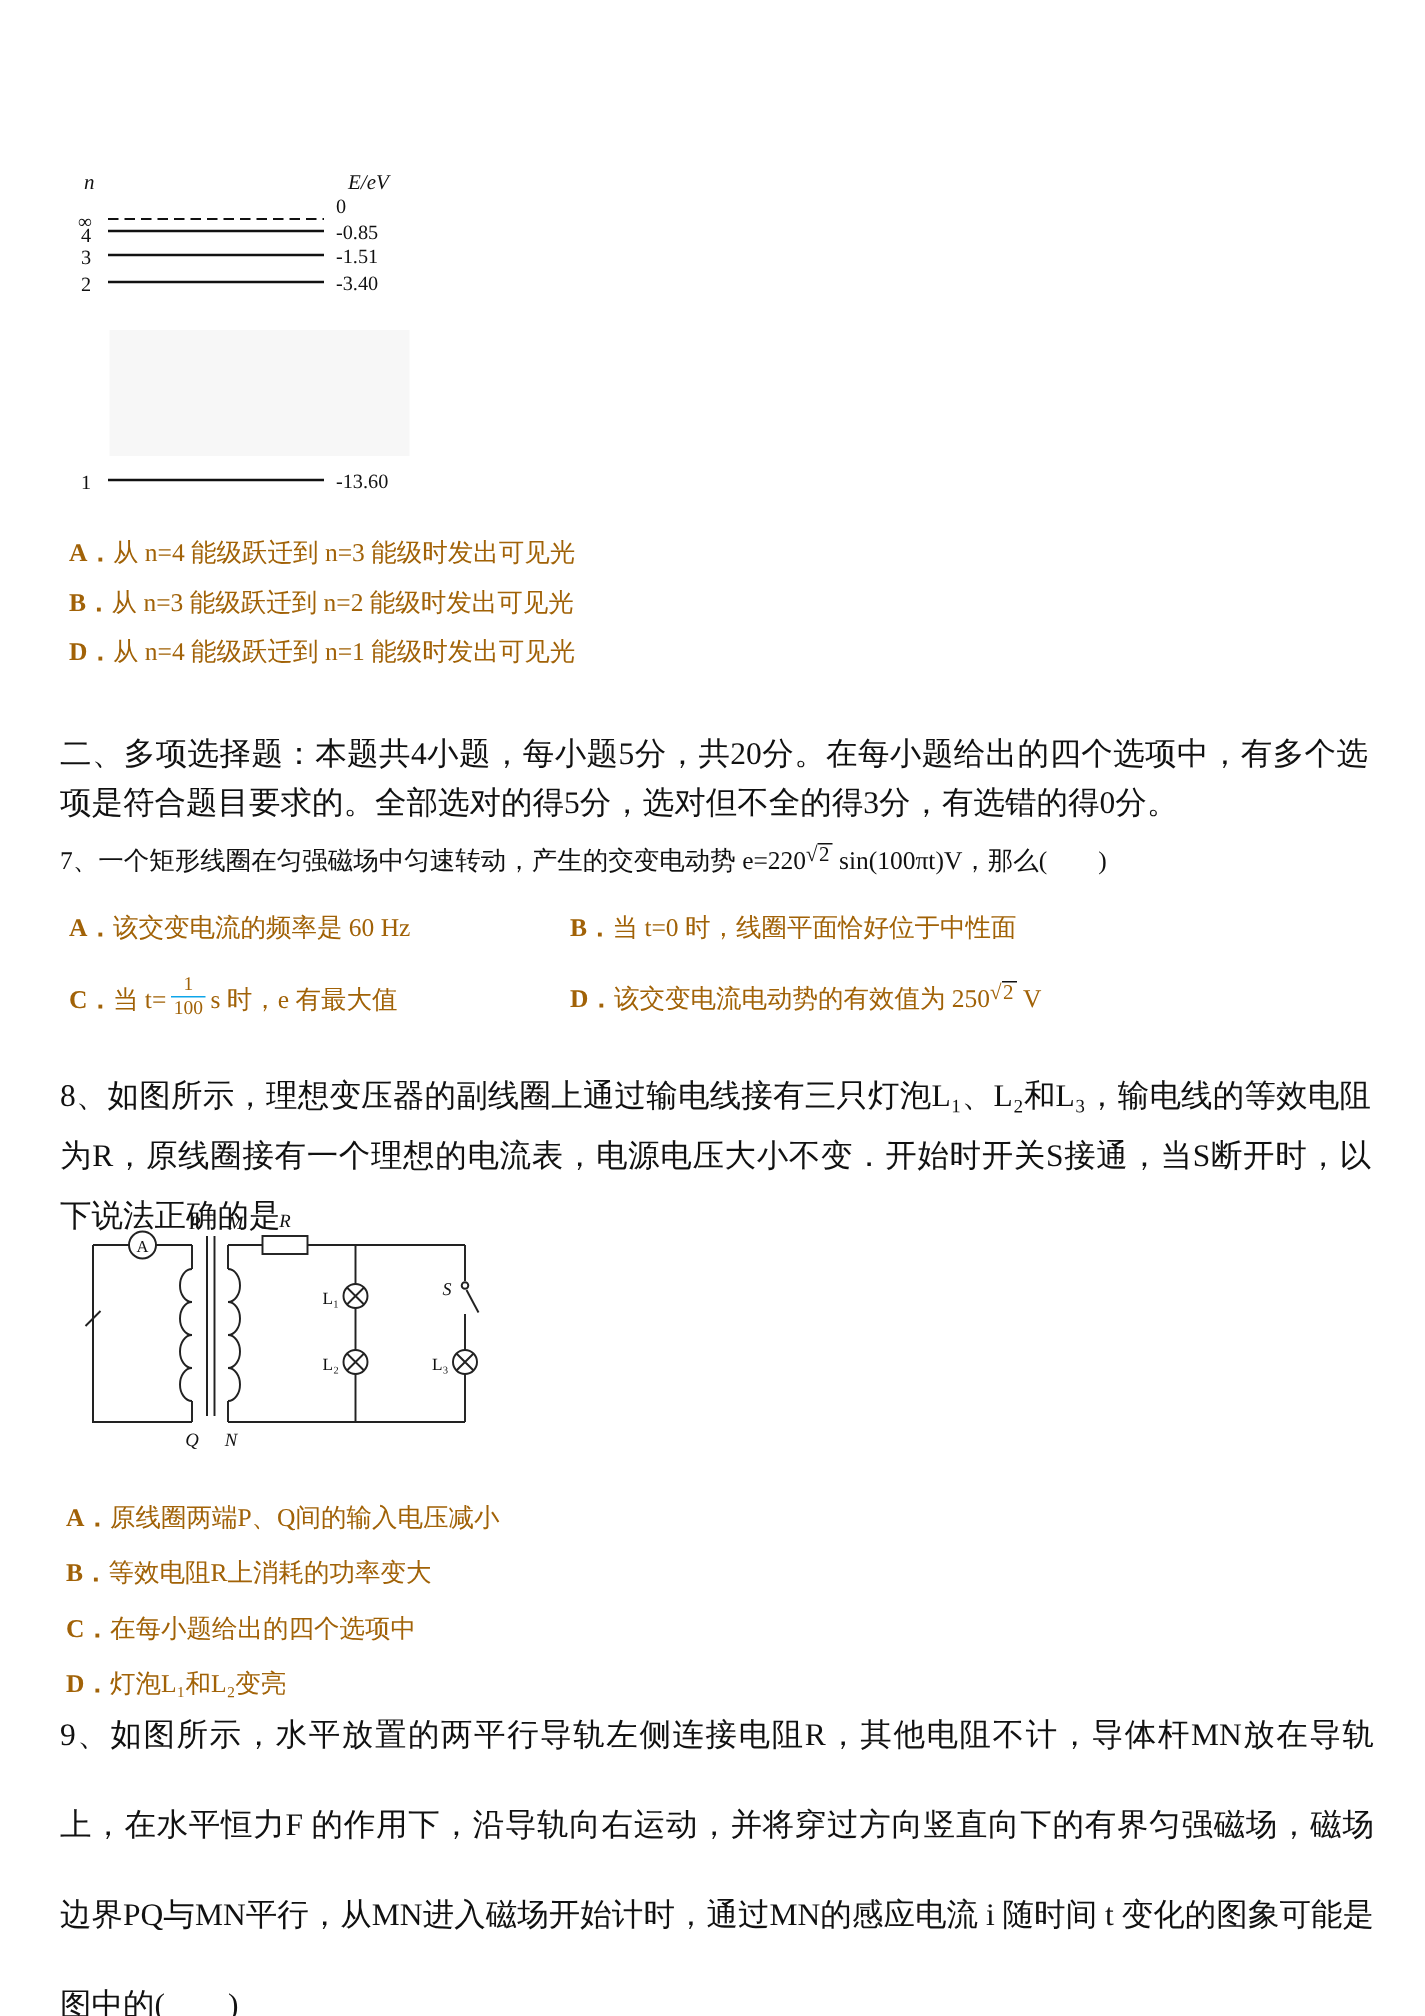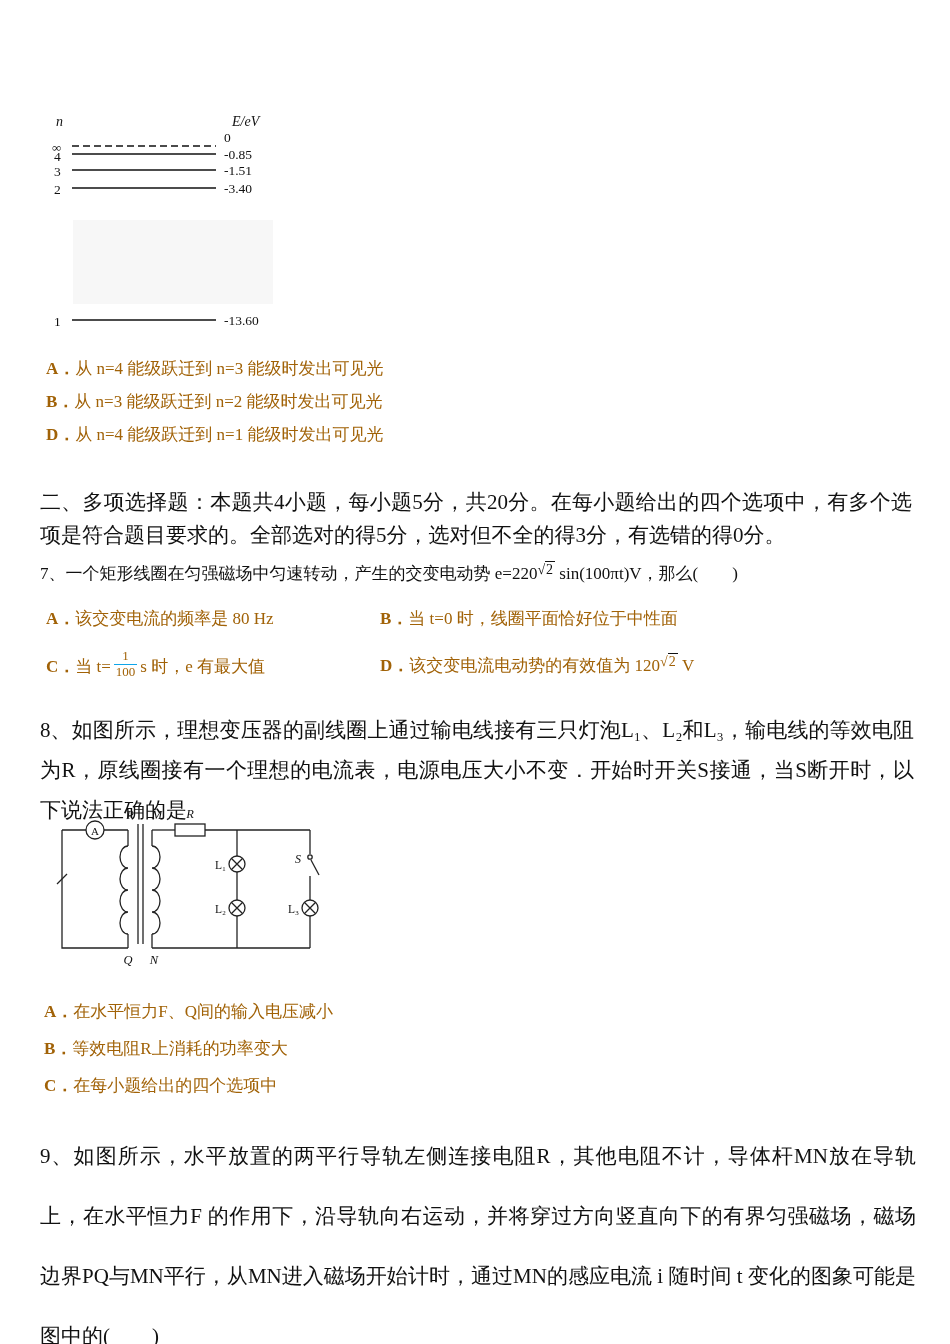--- a/index.html
+++ b/index.html
@@ -61,36 +61,36 @@
     </div>
   </div>
 
   <div class="abs para" style="left:40px;top:486px;width:872px;line-height:33px">二、多项选择题：本题共4小题，每小题5分，共20分。在每小题给出的四个选项中，有多个选项是符合题目要求的。全部选对的得5分，选对但不全的得3分，有选错的得0分。</div>
 
   <div class="abs" style="left:40px;top:556px;font-size:17px;line-height:36px;white-space:nowrap">
     <span>7、一个矩形线圈在匀强磁场中匀速转动，产生的交变电动势 e=220</span><span class="rad"><span>√</span><span class="top">2</span></span><span> sin(100πt)V，那么(　　)</span>
   </div>
 
   <div class="abs optrow" style="left:46px;top:602px;line-height:34px">
-    <span class="letter">A．</span><span>该交变电流的频率是 80 Hz</span>
+    <span class="letter">A．</span><span>该交变电流的频率是 60 Hz</span>
   </div>
   <div class="abs optrow" style="left:380px;top:602px;line-height:34px">
     <span class="letter">B．</span><span>当 t=0 时，线圈平面恰好位于中性面</span>
   </div>
   <div class="abs optrow" style="left:46px;top:640px;height:52px;display:flex;align-items:center">
     <span class="letter">C．</span>
       <span>当 t=</span>
       <span class="frac">
         <span class="num">1</span>
         <span class="den">100</span>
       </span>
       <span> s 时，e 有最大值</span>
   </div>
   <div class="abs optrow" style="left:380px;top:640px;height:52px;line-height:52px">
-    <span class="letter">D．</span><span>该交变电流电动势的有效值为 120</span><span class="rad"><span>√</span><span class="top">2</span></span><span> V</span>
+    <span class="letter">D．</span><span>该交变电流电动势的有效值为 250</span><span class="rad"><span>√</span><span class="top">2</span></span><span> V</span>
   </div>
 
   <div class="abs para" style="left:40px;top:710px;width:874px;line-height:40px">8、如图所示，理想变压器的副线圈上通过输电线接有三只灯泡L₁、L₂和L₃，输电线的等效电阻为R，原线圈接有一个理想的电流表，电源电压大小不变．开始时开关S接通，当S断开时，以下说法正确的是</div>
 
   <svg class="abs" style="left:55px;top:798px" width="300" height="180" viewBox="0 0 300 180">
     <g stroke="#222" stroke-width="1.3" fill="none">
 
       <path d="M7,32 H31 M49,32 H73"></path>
       <circle cx="40" cy="32" r="9"></circle>
       <path d="M7,32 V150 H73"></path>
@@ -135,25 +135,28 @@
     <text x="73" y="166" font-size="12.5" text-anchor="middle" class="it">Q</text>
     <text x="99" y="166" font-size="12.5" text-anchor="middle" class="it">N</text>
     <text x="171" y="71" font-size="11.5" text-anchor="end">L₁</text>
     <text x="171" y="115" font-size="11.5" text-anchor="end">L₂</text>
     <text x="244" y="115" font-size="11.5" text-anchor="end">L₃</text>
     <text x="246" y="65" font-size="12" text-anchor="end" class="it">S</text>
   </svg>
 
   <div class="abs" style="left:44px;top:993px">
     <div class="optrow" style="height:37px;line-height:37px">
-      <span class="letter">A．</span><span>在水平恒力F、Q间的输入电压减小</span>
+      <span class="letter">A．</span><span>原线圈两端P、Q间的输入电压减小</span>
     </div>
     <div class="optrow" style="height:37px;line-height:37px">
       <span class="letter">B．</span><span>等效电阻R上消耗的功率变大</span>
     </div>
     <div class="optrow" style="height:37px;line-height:37px">
       <span class="letter">C．</span><span>在每小题给出的四个选项中</span>
+    </div>
+    <div class="optrow" style="height:37px;line-height:37px">
+      <span class="letter">D．</span><span>灯泡L₁和L₂变亮</span>
     </div>
   </div>
 
   <div class="abs para" style="left:40px;top:1126px;width:876px;line-height:60px">9、如图所示，水平放置的两平行导轨左侧连接电阻R，其他电阻不计，导体杆MN放在导轨上，在水平恒力F 的作用下，沿导轨向右运动，并将穿过方向竖直向下的有界匀强磁场，磁场边界PQ与MN平行，从MN进入磁场开始计时，通过MN的感应电流 i 随时间 t 变化的图象可能是图中的(　　)</div>
 
 </div>
 
 </body></html>

